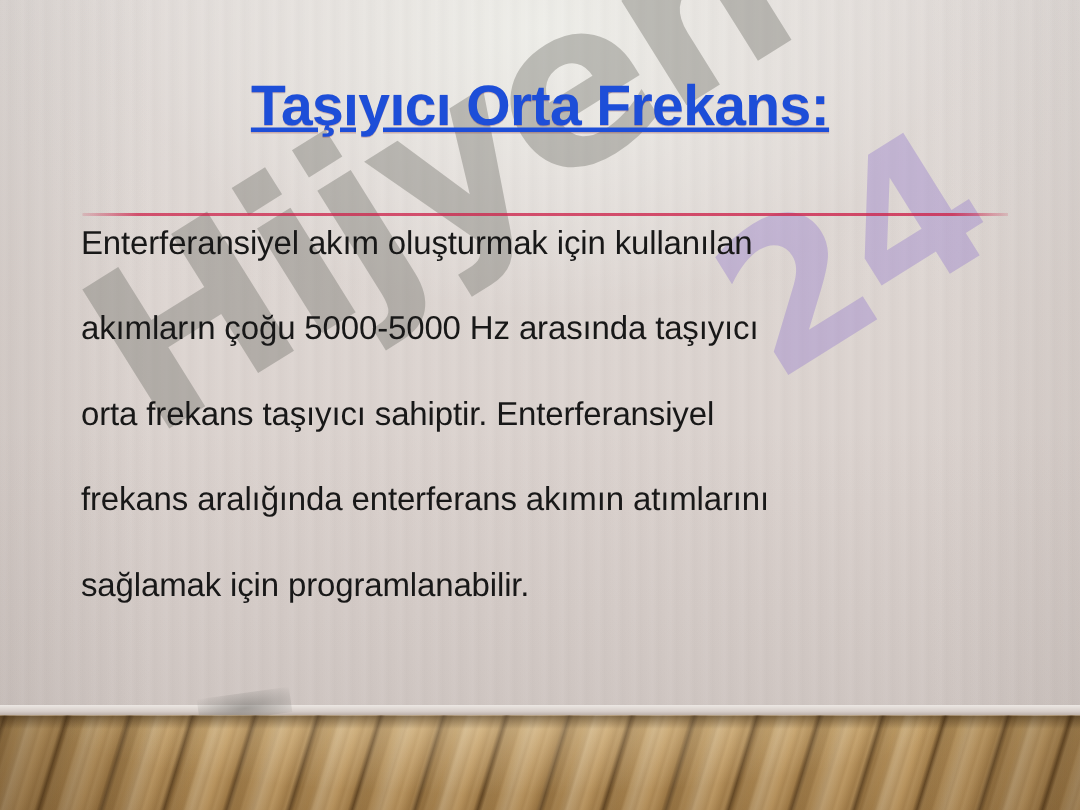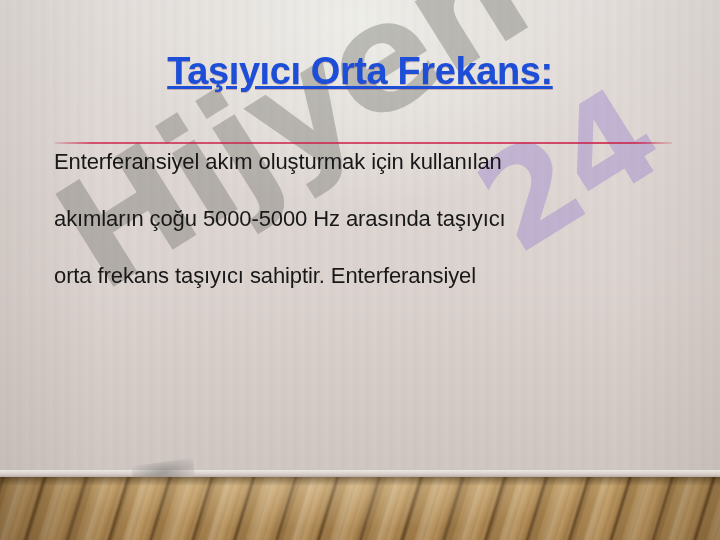--- a/index.html
+++ b/index.html
@@ -227,20 +227,22 @@
   <div class="content">
 
     <div class="slide-title">Taşıyıcı Orta Frekans:</div>
 
     <div class="divider-line"></div>
 
     <div class="body-block">
       <div class="body-line">Enterferansiyel akım oluşturmak için kullanılan</div>
       <div class="body-line">akımların çoğu 5000-5000 Hz arasında taşıyıcı</div>
       <div class="body-line">orta frekans taşıyıcı sahiptir. Enterferansiyel</div>
+      <div class="body-line">frekans aralığında enterferans akımın atımlarını</div>
+      <div class="body-line">sağlamak için programlanabilir.</div>
     </div>
 
   </div>
 
   <div class="floor-baseboard"></div>
   <div class="floor-smudge"></div>
 
   <div class="floor">
     <div class="floor-planks"></div>
     <div class="floor-grain"></div>

